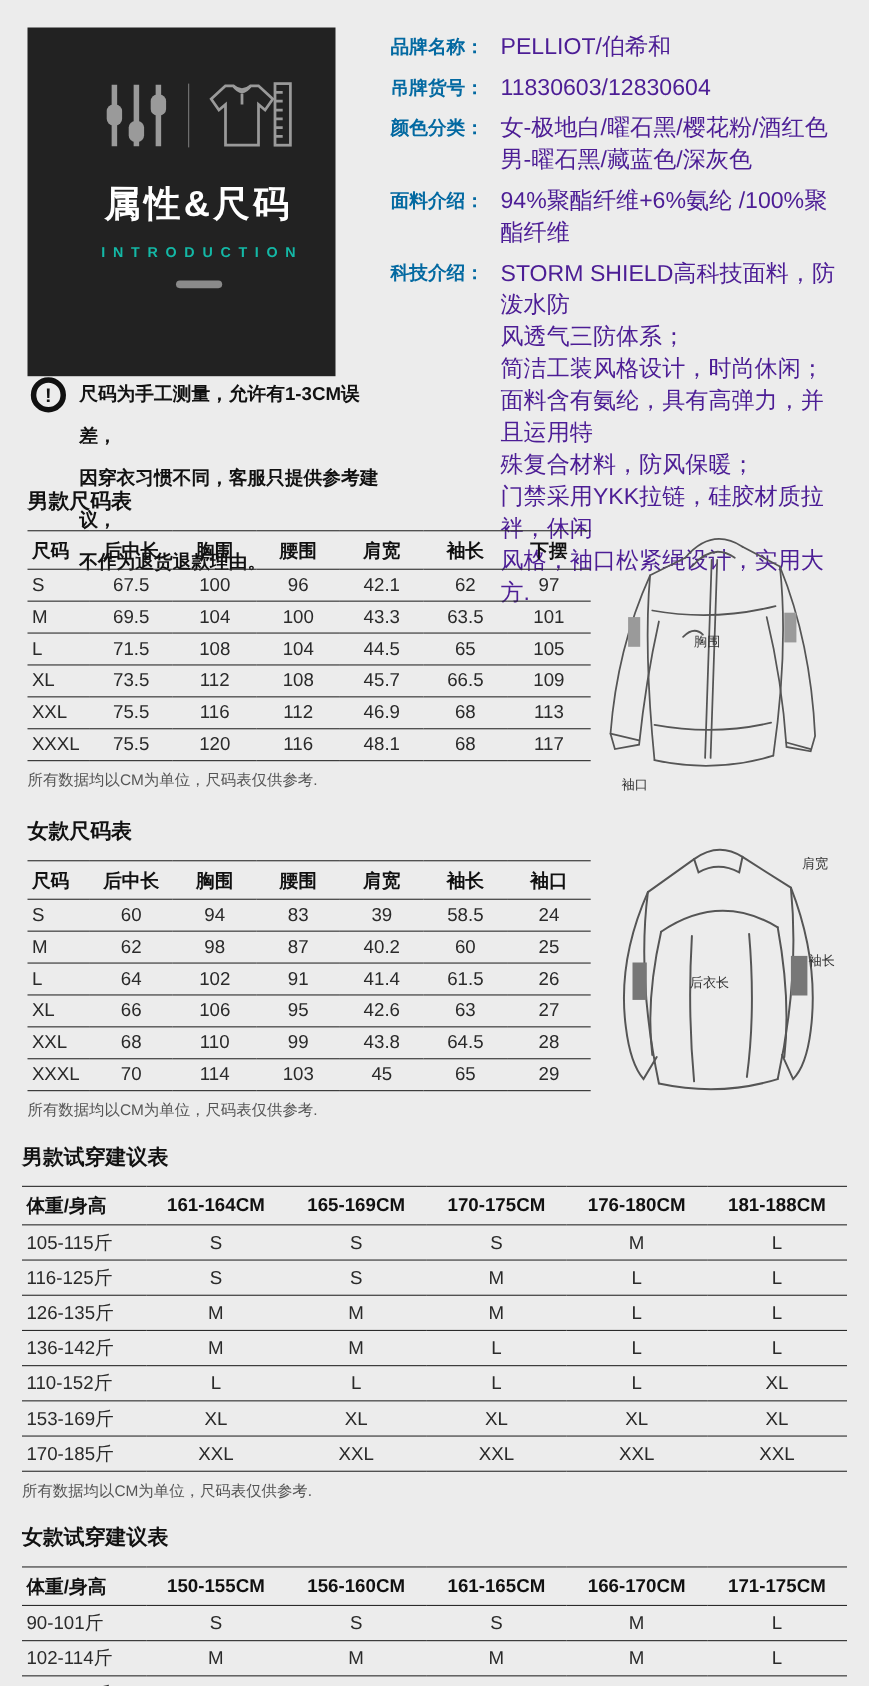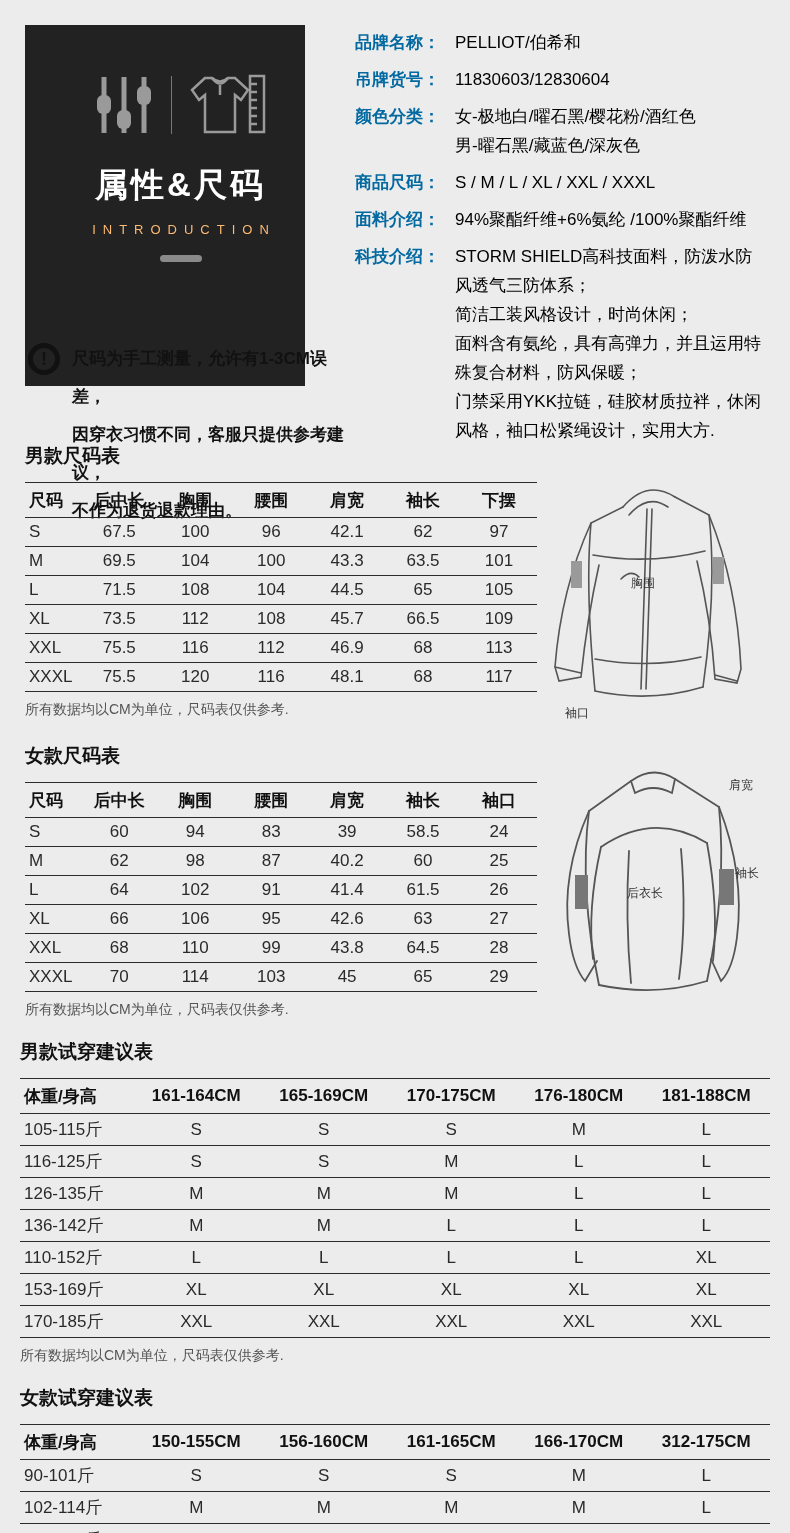--- a/index.html
+++ b/index.html
@@ -13,21 +13,21 @@
     width: 790px;
     height: 1533px;
     background: #ececec;
     overflow: hidden;
   }
 
   
   .hero {
     position: absolute;
     left: 25px; top: 25px;
-    width: 280px; height: 361px;
+    width: 280px; height: 317px;
     background: #222222;
     display: flex;
     flex-direction: column;
     align-items: center;
     padding-left: 31px;
   }
   .hero-icons {
     margin-top: 48px;
     display: flex;
     align-items: center;
@@ -38,23 +38,23 @@
   .hero-title {
     margin-top: 26px;
     font-size: 33px;
     font-weight: bold;
     color: #ffffff;
     letter-spacing: 3px;
   }
   .hero-sub {
     margin-top: 14px;
     font-size: 13px;
-    font-weight: normal;
+    font-weight: bold;
     letter-spacing: 7px;
-    color: #fdba74;
+    color: #14b8a6;
     text-indent: 7px;
   }
   .hero-bar {
     margin-top: 18px;
     width: 42px; height: 7px;
     border-radius: 4px;
     background: #8a8a8a;
   }
 
   
@@ -66,22 +66,22 @@
   .info-row { display: flex; margin-bottom: 8px; }
   .info-label {
     flex: 0 0 100px;
     font-weight: bold;
     font-size: 17px;
     color: #0369a1;
     line-height: 29px;
   }
   .info-lines { flex: 1; }
   .info-lines div {
-    font-size: 17px;
-    color: #000000;
+    font-size: 21px;
+    color: #4c1d95;
     line-height: 29px;
   }
 
   
   .notice {
     position: absolute;
     left: 28px; top: 340px;
     width: 322px;
     display: flex;
     gap: 12px;
@@ -195,26 +195,20 @@
         </div>
       </div>
       <div class="info-row">
         <span class="info-label">颜色分类：</span>
         <div class="info-lines">
           <div>女-极地白/曜石黑/樱花粉/酒红色</div>
           <div>男-曜石黑/藏蓝色/深灰色</div>
         </div>
       </div>
       <div class="info-row">
-        <span class="info-label">商品尺码：</span>
-        <div class="info-lines">
-          <div>S / M / L / XL / XXL / XXXL</div>
-        </div>
-      </div>
-      <div class="info-row">
         <span class="info-label">面料介绍：</span>
         <div class="info-lines">
           <div>94%聚酯纤维+6%氨纶 /100%聚酯纤维</div>
         </div>
       </div>
       <div class="info-row">
         <span class="info-label">科技介绍：</span>
         <div class="info-lines">
           <div>STORM SHIELD高科技面料，防泼水防</div>
           <div>风透气三防体系；</div>
@@ -559,21 +553,21 @@
               <col class="c4">
               <col class="c5">
             </colgroup>
             <thead>
               <tr>
                 <th class="first">体重/身高</th>
                 <th>150-155CM</th>
                 <th>156-160CM</th>
                 <th>161-165CM</th>
                 <th>166-170CM</th>
-                <th>312-175CM</th>
+                <th>171-175CM</th>
               </tr>
             </thead>
             <tbody>
               <tr>
                 <td class="first">90-101斤</td>
                 <td>S</td>
                 <td>S</td>
                 <td>S</td>
                 <td>M</td>
                 <td>L</td>

